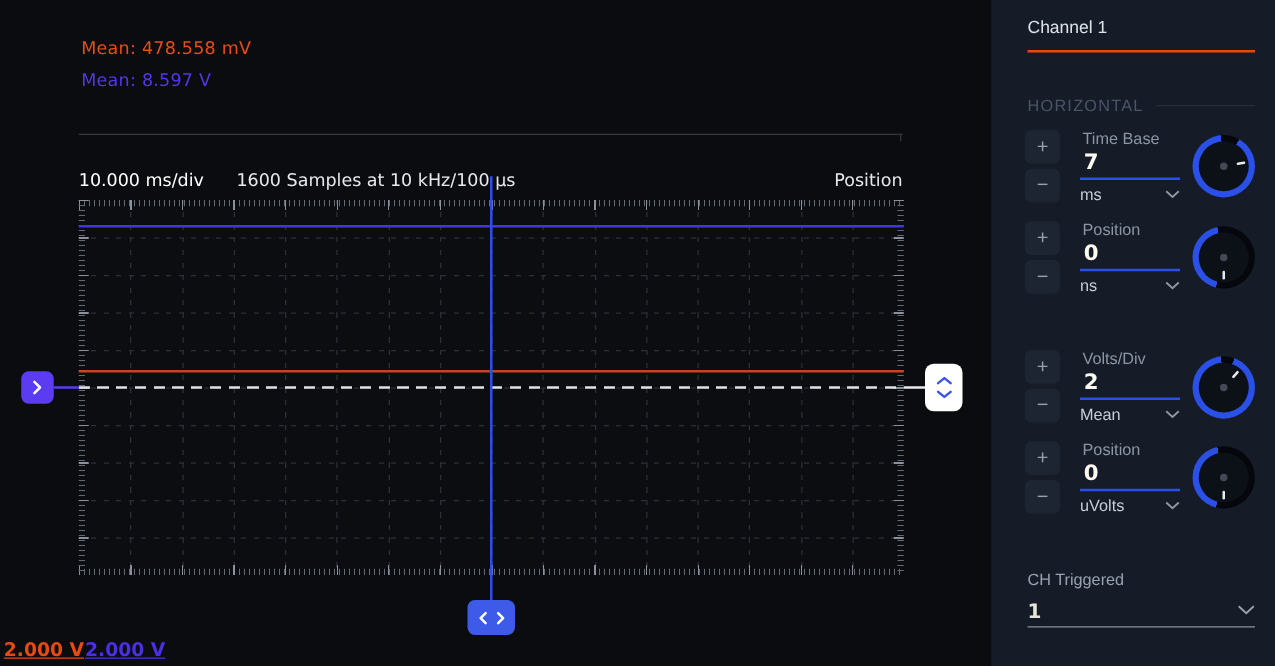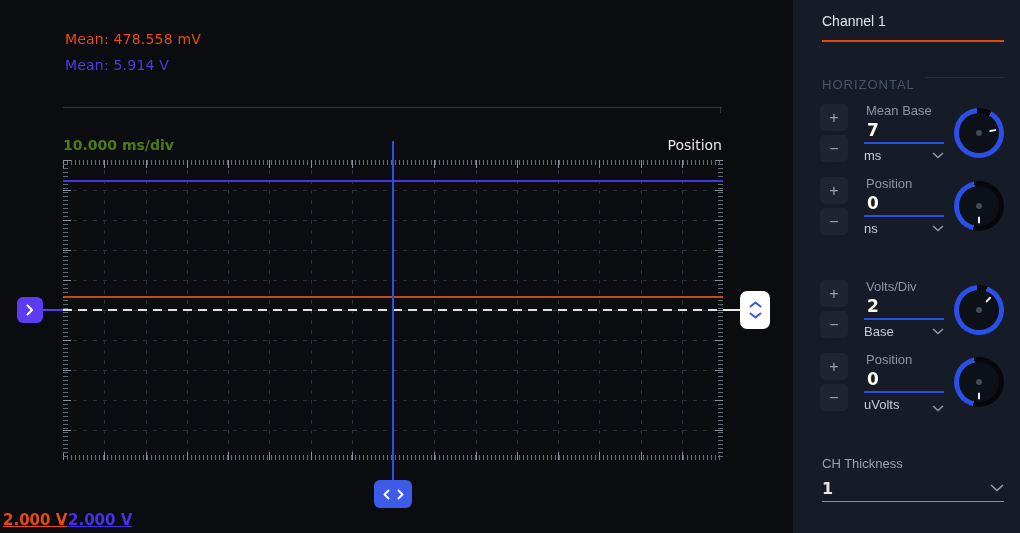--- a/index.html
+++ b/index.html
@@ -11,21 +11,21 @@
   .mean-readout { position:absolute; left:65px; font-family:"DejaVu Sans",sans-serif;
                   font-size:14px; letter-spacing:0.2px; }
   .mean-ch1 { top:31px; color:#e84c15; }
   .mean-ch2 { top:57px; color:#5038e8; }
 
   .preview-line { position:absolute; left:63px; top:107px; width:659px; height:1px; background:#33383f; }
   .preview-tick { position:absolute; left:720px; top:107px; width:1px; height:6px; background:#33383f; }
 
   .status-bar { position:absolute; left:63px; top:136px; width:659px; height:18px;
                 display:flex; align-items:center; font-family:"DejaVu Sans",sans-serif; font-size:14px; }
-  .status-timebase { color:#4d7c0f; font-weight:bold; }
+  .status-timebase { color:#ffffff; font-weight:normal; }
   .status-samples { color:#e6e8ea; margin-left:26px; }
   .status-trigger { color:#e6e8ea; margin-left:auto; }
 
   .plot { position:absolute; left:63px; top:160px; width:660px; height:300px; background:#0b0d11; }
   .gv { position:absolute; top:0; bottom:0; width:1px;
         background:repeating-linear-gradient(to bottom,#2a2f38 0 4px,transparent 4px 10px); }
   .gh { position:absolute; left:0; right:0; height:1px;
         background:repeating-linear-gradient(to right,#2a2f38 0 4px,transparent 4px 10px); }
 
   .ruler-top { position:absolute; left:0; right:0; top:0; height:8px;
@@ -72,21 +72,21 @@
   .footer-scale { position:absolute; top:511px; font-family:"DejaVu Sans",sans-serif;
                   font-size:15px; font-weight:bold;text-decoration:underline; }
   .footer-ch1 { left:3px; color:#e8490f; }
   .footer-ch2 { left:68px; color:#4a2fe8; }
 
   
   .sidebar { position:absolute; left:793px; top:0; width:227px; height:533px; background:#161c27; }
   .sb-title { position:absolute; left:29px; top:13px; font-size:14px; color:#dfe3e8; }
   .sb-title-rule { position:absolute; left:29px; top:40px; width:182px; height:2px; background:#e8470e; }
 
-  .sb-heading { position:absolute; left:29px; width:182px; display:flex; align-items:flex-start; }
+  .sb-heading { position:absolute; left:29px; width:182px; display:flex; align-items:center; }
   .sb-heading span { font-size:13px; letter-spacing:1px; color:#4a5468; }
   .sb-heading .rule { flex:1; height:1px; background:#262c3a; margin-left:10px; }
 
   .stepper-btn { position:absolute; left:27px; width:28px; height:27px; background:#1d2432;
       border-radius:5px; color:#97a0ad; font-size:16px; display:flex; align-items:center;
       justify-content:center; line-height:1; }
 
   .field-label { position:absolute; left:73px; font-size:13px; color:#8b95a5; }
   .field-value { position:absolute; left:74px; font-family:"DejaVu Sans",sans-serif;
       font-size:17px; font-weight:bold; color:#fcf9ee; }
@@ -112,27 +112,28 @@
       display:flex; align-items:center; justify-content:space-between; }
   .thickness-value { font-family:"DejaVu Sans",sans-serif; font-size:16px; font-weight:bold; color:#e8e4d8; }
   .thickness-underline { position:absolute; left:29px; top:501px; width:182px; height:1px; background:#8b929c; }
 </style>
 </head>
 <body>
 
 <div id="app">
 
   <div class="mean-readout mean-ch1">Mean: 478.558 mV</div>
-  <div class="mean-readout mean-ch2">Mean: 5.914 V</div>
+  <div class="mean-readout mean-ch2">Mean: 8.597 V</div>
 
   <div class="preview-line"></div>
   <div class="preview-tick"></div>
 
   <div class="status-bar">
     <span class="status-timebase">10.000 ms/div</span>
+    <span class="status-samples">1600 Samples at 10 kHz/100 µs</span>
     <span class="status-trigger">Position</span>
   </div>
 
   <div class="plot">
       <div class="gh" style="top: 270px;"></div>
       <div class="gh" style="top: 240px;"></div>
       <div class="gh" style="top: 210px;"></div>
       <div class="gh" style="top: 180px;"></div>
       <div class="gh" style="top: 150px;"></div>
       <div class="gh" style="top: 120px;"></div>
@@ -198,21 +199,21 @@
     <div class="sb-title">Channel 1</div>
     <div class="sb-title-rule"></div>
 
     <div class="sb-heading" style="top:77px;">
       <span>HORIZONTAL</span>
       <div class="rule"></div>
     </div>
 
     <div class="stepper-btn" style="top:104px;">+</div>
     <div class="stepper-btn" style="top:135px;">−</div>
-    <div class="field-label" style="top:103px;">Mean Base</div>
+    <div class="field-label" style="top:103px;">Time Base</div>
     <div class="field-value" style="top:120px;">7</div>
     <div class="field-underline" style="top:142px;"></div>
     <div class="field-unit" style="top:148px;">
       <span>ms</span>
       <svg width="12" height="7" viewBox="0 0 12 7">
         <polyline points="1,1 6,5.5 11,1" fill="none" stroke="#8f98a6" stroke-width="1.5"></polyline>
       </svg>
     </div>
     <div class="knob knob-tb" style="top:108px;">
         <div class="ind"></div>
@@ -233,46 +234,46 @@
         <div class="ind"></div>
       </div>
 
 
     <div class="stepper-btn" style="top:280px;">+</div>
     <div class="stepper-btn" style="top:311px;">−</div>
     <div class="field-label" style="top:279px;text-align:center;">Volts/Div</div>
     <div class="field-value" style="top:296px;">2</div>
     <div class="field-underline" style="top:318px;"></div>
     <div class="field-unit" style="top:324px;">
-      <span>Base</span>
+      <span>Mean</span>
       <svg width="12" height="7" viewBox="0 0 12 7">
         <polyline points="1,1 6,5.5 11,1" fill="none" stroke="#8f98a6" stroke-width="1.5"></polyline>
       </svg>
     </div>
     <div class="knob knob-vd" style="top:285px;">
         <div class="ind"></div>
       </div>
 
     <div class="stepper-btn" style="top:353px;">+</div>
     <div class="stepper-btn" style="top:384px;">−</div>
     <div class="field-label" style="top:352px;">Position</div>
     <div class="field-value" style="top:369px;">0</div>
     <div class="field-underline" style="top:391px;"></div>
-    <div class="field-unit" style="top:397px;align-items:flex-end;">
+    <div class="field-unit" style="top:397px;">
       <span>uVolts</span>
       <svg width="12" height="7" viewBox="0 0 12 7">
         <polyline points="1,1 6,5.5 11,1" fill="none" stroke="#8f98a6" stroke-width="1.5"></polyline>
       </svg>
     </div>
     <div class="knob knob-pos" style="top:357px;">
         <div class="ind"></div>
       </div>
 
 
-    <div class="thickness-label">CH Thickness</div>
+    <div class="thickness-label">CH Triggered</div>
     <div class="thickness-select">
       <span class="thickness-value">1</span>
       <svg width="14" height="8" viewBox="0 0 14 8">
         <polyline points="1,1 7,6.5 13,1" fill="none" stroke="#9aa3b0" stroke-width="1.5"></polyline>
       </svg>
     </div>
     <div class="thickness-underline"></div>
   </div>
 
 </div>

